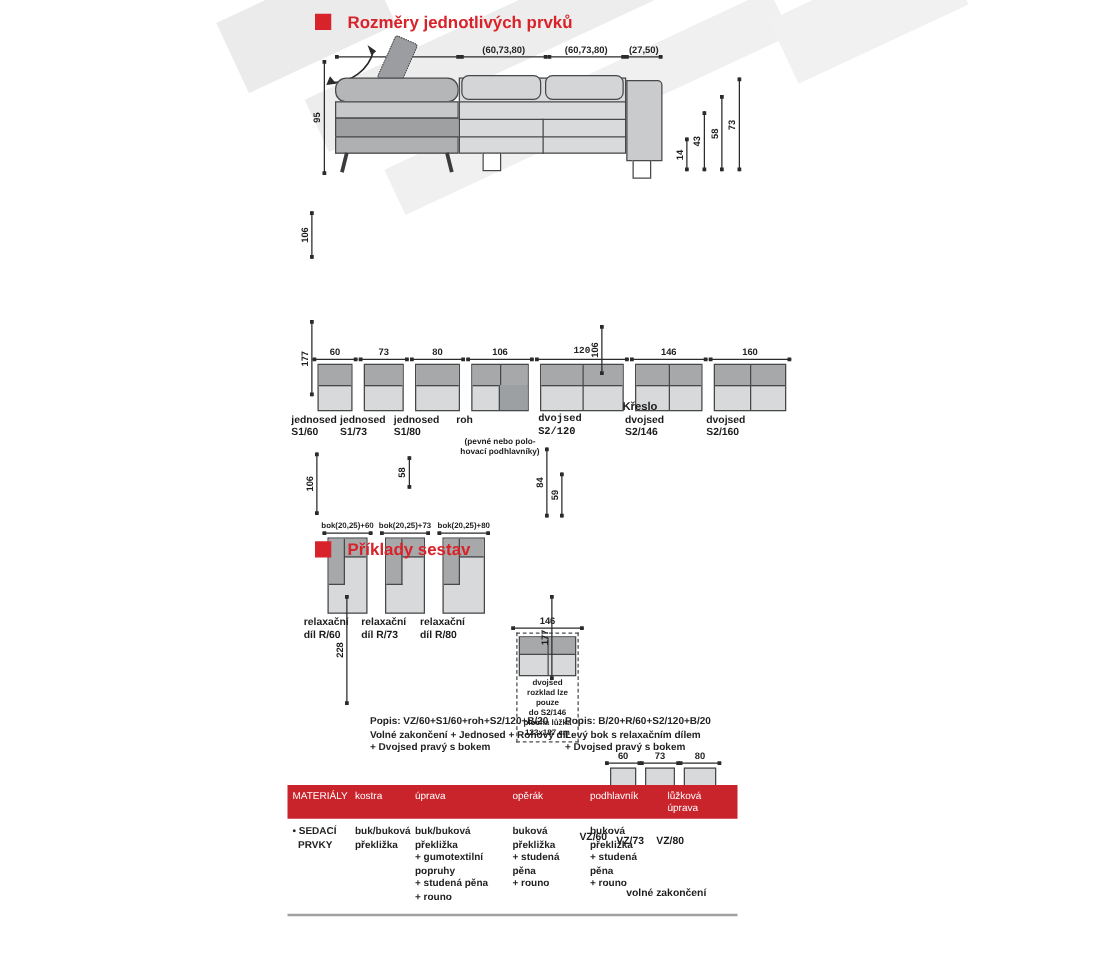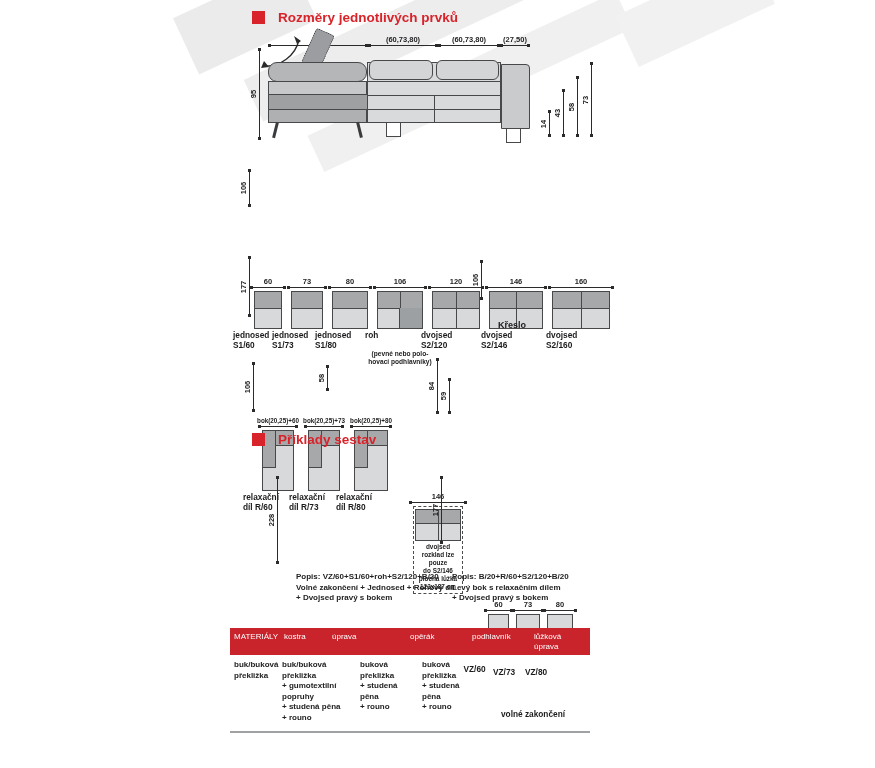--- a/index.html
+++ b/index.html
@@ -187,21 +187,21 @@
         </div>
       <div class="rect" style="height:38px;">
           <div class="bk"></div>
           <div class="cv"></div>
           <div class="q4"></div>
         </div>
       <div class="mlb">roh</div>
       <div class="mnote">(pevné nebo polo-
 hovací podhlavníky)</div>
     </div>
-    <div class="mcol" style="width:48px;">
+    <div class="mcol" style="width:67px;font-family:Liberation Mono, monospace;">
       <div class="dimh">
           <span class="lb">120</span>
           <span class="ln"></span>
         </div>
       <div class="rect" style="height:38px;">
           <div class="bk"></div>
           <div class="cv"></div>
         </div>
       <div class="mlb">dvojsed
 S2/120</div>
@@ -383,20 +383,22 @@
     <div class="thead">
       <div style="width:50px;">MATERIÁLY</div>
       <div style="width:48px;">kostra</div>
       <div style="width:78px;">úprava</div>
       <div style="width:62px;">opěrák</div>
       <div style="width:62px;">podhlavník</div>
       <div style="width:60px;">lůžková
 úprava</div>
     </div>
     <div class="tbody">
+      <div style="width:50px;">• SEDACÍ
+  PRVKY</div>
       <div style="width:48px;">buk/buková
 překližka</div>
       <div style="width:78px;">buk/buková
 překližka
 + gumotextilní
 popruhy
 + studená pěna
 + rouno</div>
       <div style="width:62px;">buková překližka
 + studená pěna

